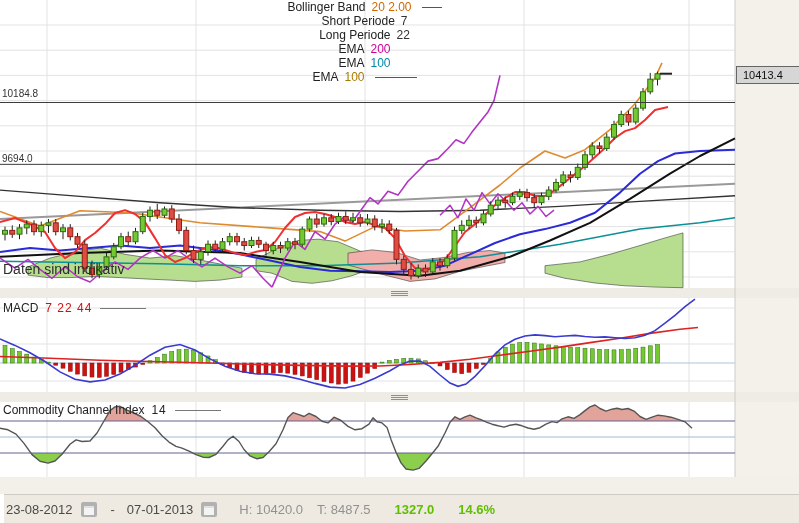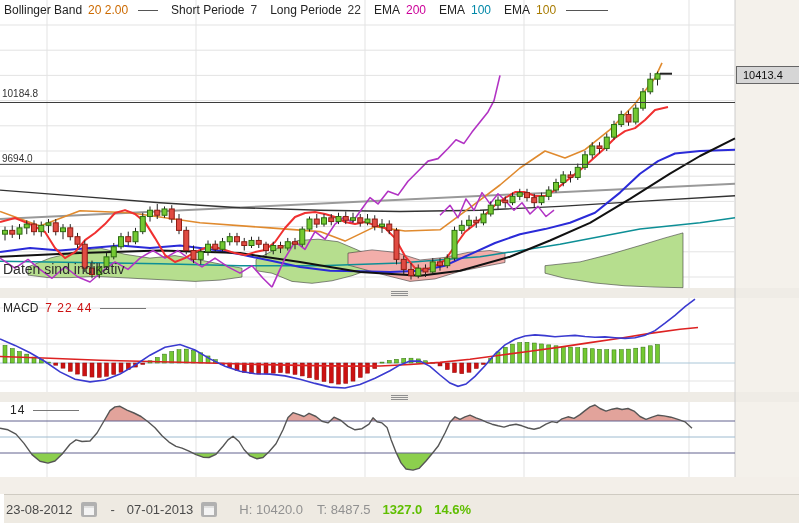--- a/index.html
+++ b/index.html
@@ -2,21 +2,21 @@
 <html><head>
 <meta charset="utf-8">
 <style>
   html,body{margin:0;padding:0;background:#fff;}
   .screen{position:relative;width:799px;height:523px;overflow:hidden;background:#fff;
           font-family:"Liberation Sans",sans-serif;}
   #chart-svg{position:absolute;left:0;top:0;z-index:1;}
   .ov{position:absolute;z-index:4;}
   
   .toolbar{left:0;top:0;width:734px;height:20px;display:flex;align-items:center;
-           padding-left:4px;font-size:12px;color:#222;white-space:nowrap;}
+           padding-left:4px;font-size:12px;color:#222;white-space:nowrap;flex-direction:column;}
   .tb-item{display:flex;align-items:center;margin-right:13px;cursor:pointer;}
   .tb-label{margin-right:6px;color:#222;}
   .tb-value{font-weight:normal;}
   .tb-sample{display:inline-block;height:0;border-top:1px solid #555;margin-left:10px;}
   
   .tick{position:absolute;left:744px;font-size:11px;color:#222;line-height:14px;}
   .curprice{position:absolute;left:736px;top:66px;width:59px;height:16px;background:#d6d6d6;
             border:1px solid #666;font-size:11px;color:#111;line-height:16px;padding-left:6px;}
   .hline-label{position:absolute;left:2px;font-size:10px;color:#333;}
   .watermark{position:absolute;left:3px;top:261px;font-size:14px;color:#2e2e2e;}
@@ -31,21 +31,21 @@
   
   .statusbar{left:4px;top:494px;width:799px;height:29px;background:#eeeae2;border-top:1px solid #cfcbc2;
              display:flex;align-items:center;font-size:13px;color:#4a4a4a;padding-left:2px;box-sizing:border-box;}
   .sb-date{color:#4a4a4a;margin-right:8px;cursor:text;}
   .sb-sep{color:#4a4a4a;margin:0 12px 0 6px;}
   .cal-btn{width:16px;height:15px;background:#b1b1b1;border-radius:2px;margin-right:8px;cursor:pointer;
            display:flex;align-items:flex-end;justify-content:center;}
   .cal-btn .cal-page{width:10px;height:9px;background:#f4f4f4;margin-bottom:2px;
            border-top:2px solid #e0e0e0;box-sizing:border-box;}
   .sb-stat{color:#919191;margin-left:14px;}
-  .sb-green{color:#5fbe00;font-weight:bold;margin-left:12px;}
+  .sb-green{color:#5fbe00;font-weight:bold;margin-left:24px;}
 </style>
 </head>
 <body>
 
 <div class="screen">
   <svg id="chart-svg" width="799" height="523">
       <rect x="0" y="0" width="799" height="523" fill="#ffffff"></rect>
       <rect x="735" y="0" width="64" height="477" fill="#f4f1eb"></rect>
       <rect x="0" y="288" width="799" height="10" fill="#efece6"></rect>
       <rect x="0" y="392" width="799" height="10" fill="#efece6"></rect>
@@ -447,20 +447,21 @@
       <div class="tick" style="top: 430px;">0</div>
       <div class="tick" style="top: 462px;">-200</div>
     </div>
 
   <div class="panel-title ov" style="top:301px;">
     <span>MACD</span>
     <span class="params" id="macd-params" style="color: rgb(204, 17, 17);">7  22  44</span>
     <span class="t-sample"></span>
   </div>
   <div class="panel-title ov" style="top:403px;">
+    <span>Commodity Channel Index</span>
     <span class="params" id="cci-params" style="color: rgb(34, 34, 34);">14</span>
     <span class="t-sample"></span>
   </div>
 
   <div id="months">
       <div class="month" style="left: 47px;">Sep</div>
       <div class="month" style="left: 196px;">Okt</div>
       <div class="month" style="left: 365px;">Nov</div>
       <div class="month" style="left: 524px;">Dez</div>
       <div class="month muted" style="left: 689px;">2013</div>

